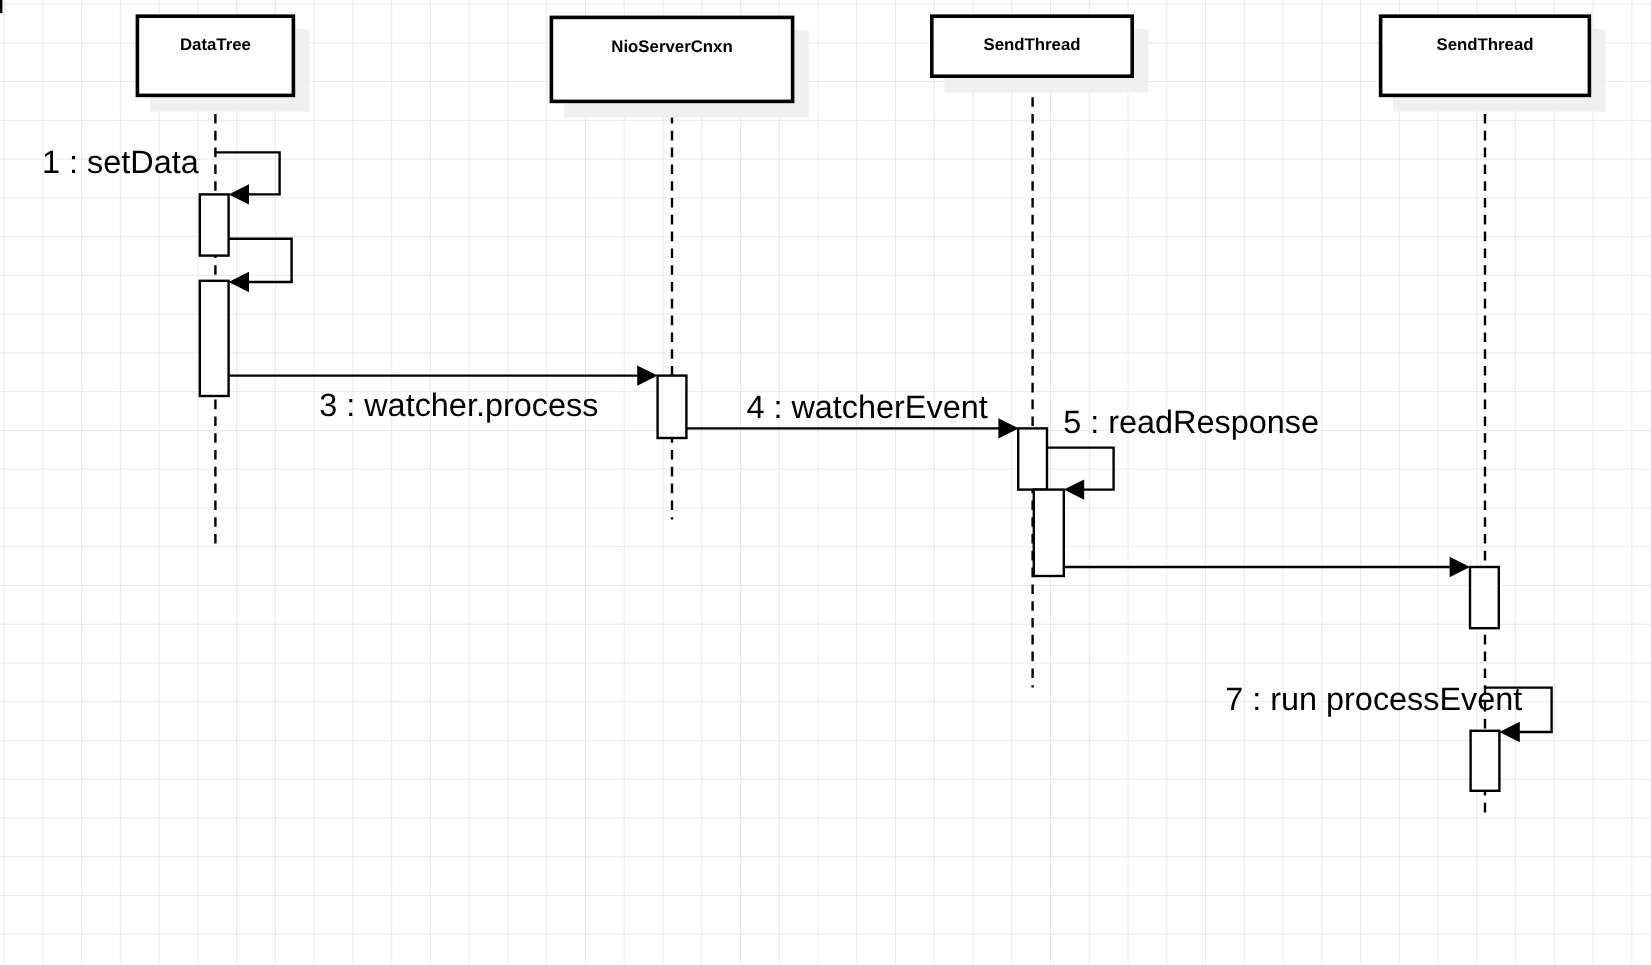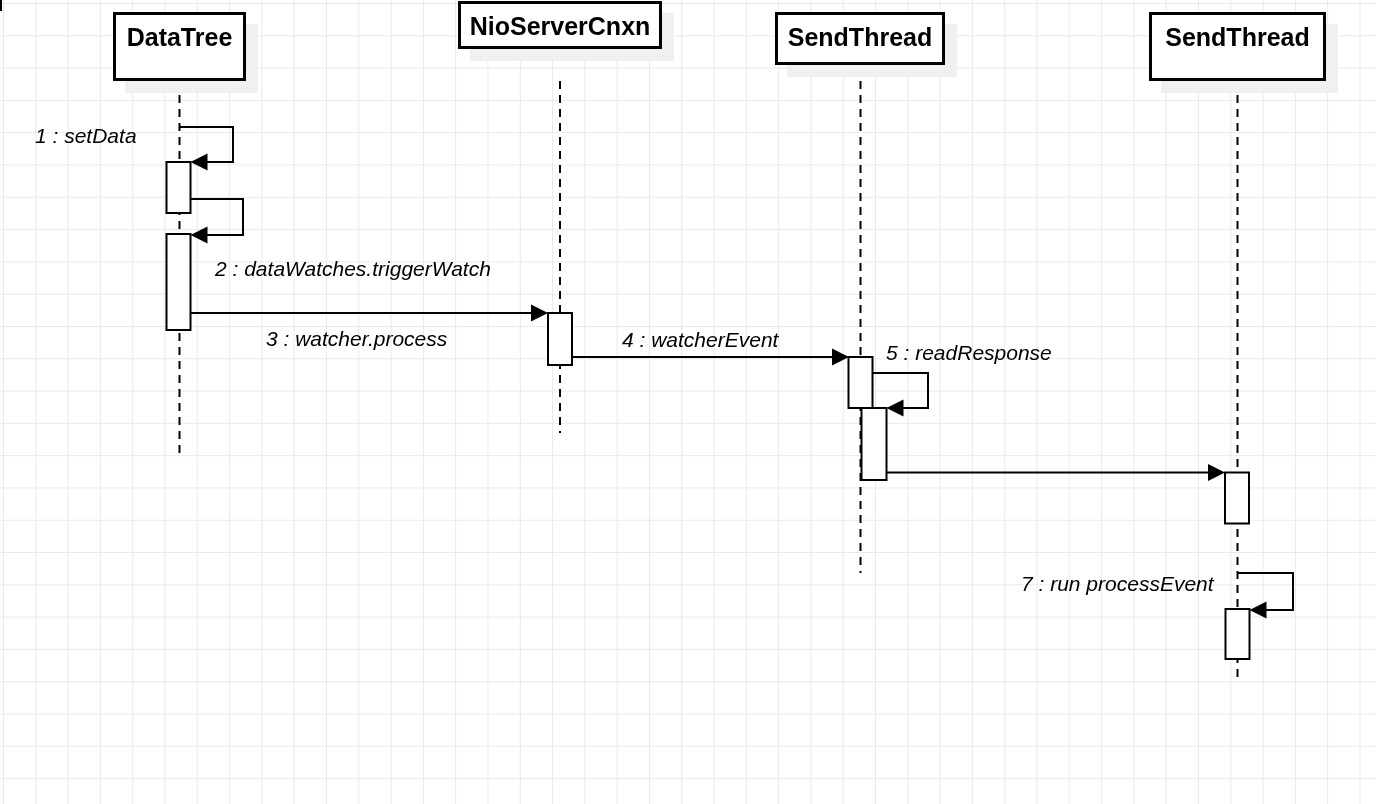--- a/index.html
+++ b/index.html
@@ -19,33 +19,32 @@
     position:absolute;
     box-sizing:border-box;
     background:#ffffff;
     border:3px solid #000000;
     box-shadow:12px 12px 0 0 #f0f0f0;
     text-align:center;
   }
   .actor-label{
     display:block;
     padding-top:10px;
-    font-size:25px;
+    font-size:14px;
     font-weight:bold;
     color:#000000;
     line-height:25px;
     white-space:nowrap;
   }
   .msg-label{
     position:absolute;
-    font-size:21px;
+    font-size:27px;
     line-height:25px;
     color:#000000;
     white-space:nowrap;
-    font-style:italic;
   }
   svg.layer{position:absolute;left:0;top:0;}
   .lifeline{stroke:#000000;stroke-width:2;stroke-dasharray:8 6;fill:none;}
   .edge{stroke:#000000;stroke-width:2;fill:none;}
   .bar{fill:#ffffff;stroke:#000000;stroke-width:2;}
   .ah{fill:#000000;stroke:none;}
   .edge-artifact{position:absolute;left:0;top:0;width:2px;height:11px;background:#000000;}
 </style>
 </head>
 <body>
@@ -85,31 +84,30 @@
     <rect class="bar" x="548" y="313" width="24" height="52"></rect>
     <rect class="bar" x="848.5" y="357" width="24" height="51"></rect>
     <rect class="bar" x="861.5" y="408" width="25" height="72"></rect>
     <rect class="bar" x="1225" y="472.5" width="24" height="51"></rect>
     <rect class="bar" x="1225.5" y="609" width="24" height="50"></rect>
   </svg>
 
   <div class="actor-box" style="left:113px;top:12px;width:133px;height:69px;">
     <span class="actor-label">DataTree</span>
   </div>
-  <div class="actor-box" style="left:458px;top:1px;width:204px;height:48px;">
+  <div class="actor-box" style="left:458px;top:13px;width:204px;height:73px;">
     <span class="actor-label">NioServerCnxn</span>
   </div>
   <div class="actor-box" style="left:775px;top:12px;width:170px;height:53px;">
     <span class="actor-label">SendThread</span>
   </div>
   <div class="actor-box" style="left:1149px;top:12px;width:177px;height:69px;">
     <span class="actor-label">SendThread</span>
   </div>
 
   <div class="msg-label" style="left:35px;top:123px;">1 : setData</div>
-  <div class="msg-label" style="left:215px;top:256px;">2 : dataWatches.triggerWatch</div>
   <div class="msg-label" style="left:266px;top:326px;">3 : watcher.process</div>
   <div class="msg-label" style="left:622px;top:327px;">4 : watcherEvent</div>
   <div class="msg-label" style="left:886px;top:340px;">5 : readResponse</div>
   <div class="msg-label" style="left:1021px;top:571px;">7 : run processEvent</div>
 
   <div class="edge-artifact"></div>
 </div>
 
 </body></html>

